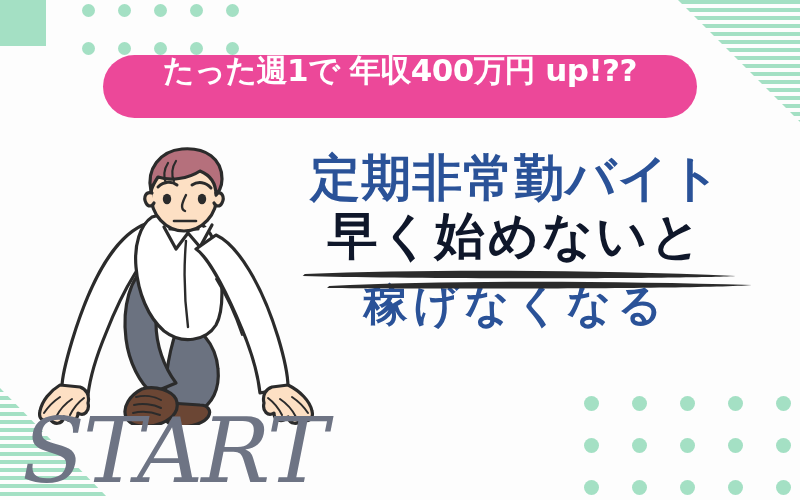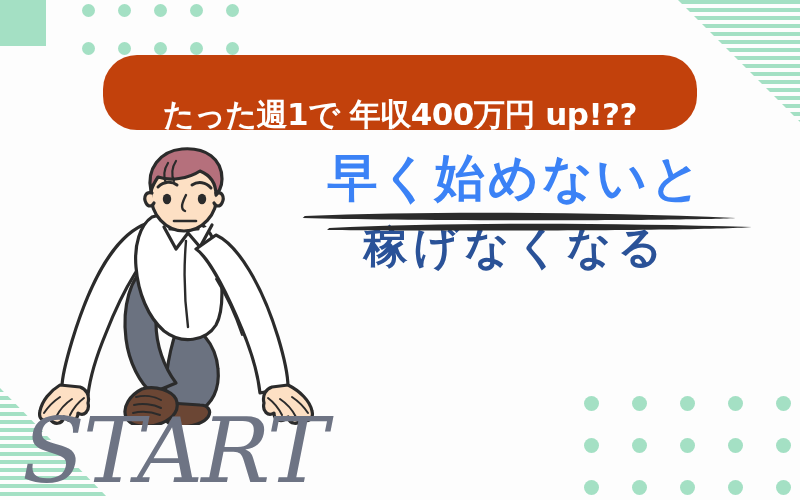--- a/index.html
+++ b/index.html
@@ -41,24 +41,24 @@
   }
   #dots-bottom-right .dot { width:15px; height:15px; }
 
   #stripes-top-right { right:0px; top:0px; width:135px; height:122px; }
   #stripes-bottom-left { left:0px; bottom:0px; width:120px; height:112px; }
 
   
   #headline-banner {
     position:absolute;
     left:103px; top:55px;
-    width:594px; height:75px;
-    background:#c2410c;
+    width:594px; height:63px;
+    background:#ec4899;
     border-radius:34px;
-    display:flex; align-items:flex-end; justify-content:center;
+    display:flex; align-items:flex-start; justify-content:center;
   }
   #headline-banner-text {
     color:#ffffff;
     font-size:31px;
     font-weight:bold;
     letter-spacing:-0.5px;
     white-space:nowrap;
     line-height:1;
     font-family:"DejaVu Sans","Liberation Sans",sans-serif;
   }
@@ -76,21 +76,21 @@
     white-space:nowrap;
     letter-spacing:1px;
   }
   #copy-line-1 {
     color:#2a5298;
     font-size:50px;
     margin-bottom:6px;
   }
   #copy-wrap-2 { position:relative; display:block; }
   #copy-line-2 {
-    color:#3b82f6;
+    color:#0f172a;
     font-size:50px;
     letter-spacing:3px;
   }
   #underline-scribble {
     position:absolute;
     left:-4px; top:57px;
     width:100%; height:24px;
   }
   #copy-line-3 {
     color:#2a5298;
@@ -286,20 +286,21 @@
       <path d="M144 76 L 166 76" stroke-width="2.6"></path>
     </g>
   </svg>
 
   <div id="headline-banner">
     <span id="headline-banner-text">たった週1で 年収400万円 up!??</span>
   </div>
 
   <div id="main-copy">
 
+    <div class="copy-line" id="copy-line-1">定期非常勤バイト</div>
 
     <div id="copy-wrap-2">
       <div class="copy-line" id="copy-line-2">早く始めないと</div>
       <svg id="underline-scribble" viewBox="0 0 500 24" preserveAspectRatio="none">
         <path d="M46 7 C 170 2, 330 3, 470 9 C 420 12, 150 12, 44 9 Z" fill="#2b2b2b"></path>
         <path d="M70 19 C 190 13, 350 14, 486 18 C 440 22, 180 22, 68 21 Z" fill="#2b2b2b"></path>
       </svg>
     </div>
 
     <div class="copy-line" id="copy-line-3">稼げなくなる</div>

